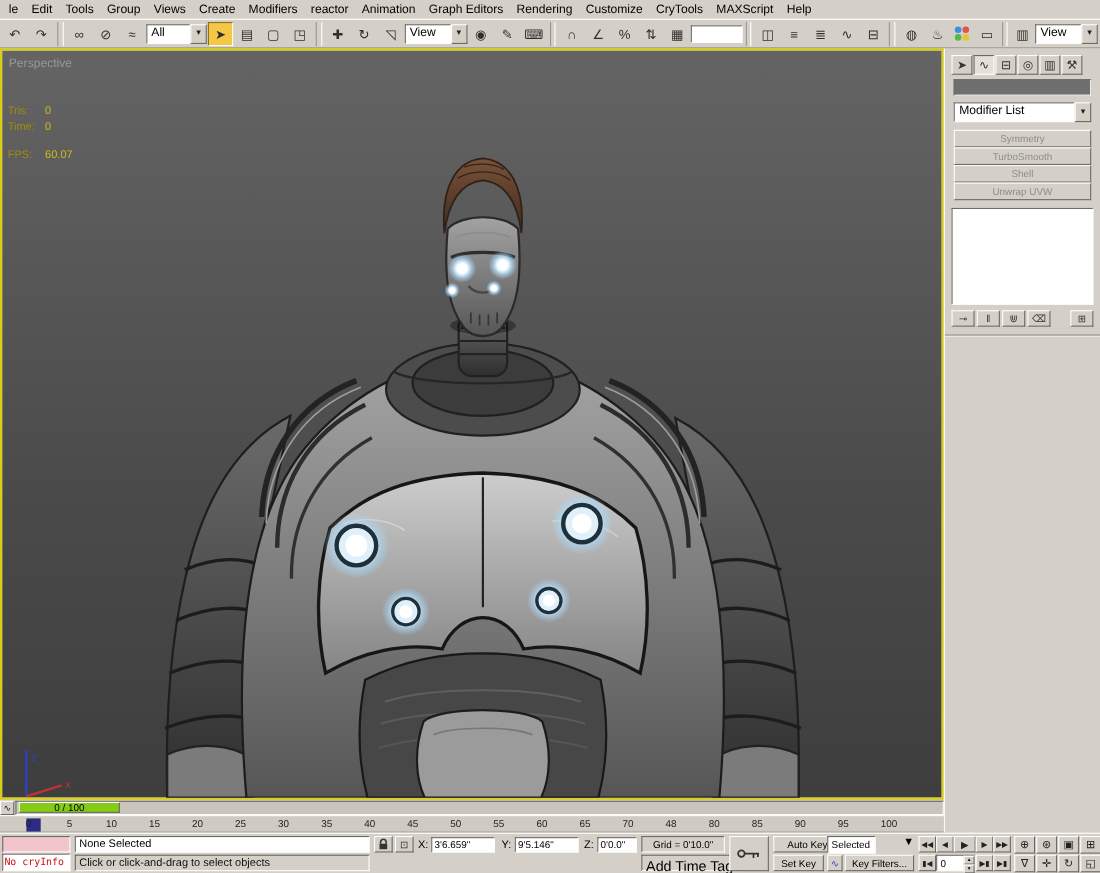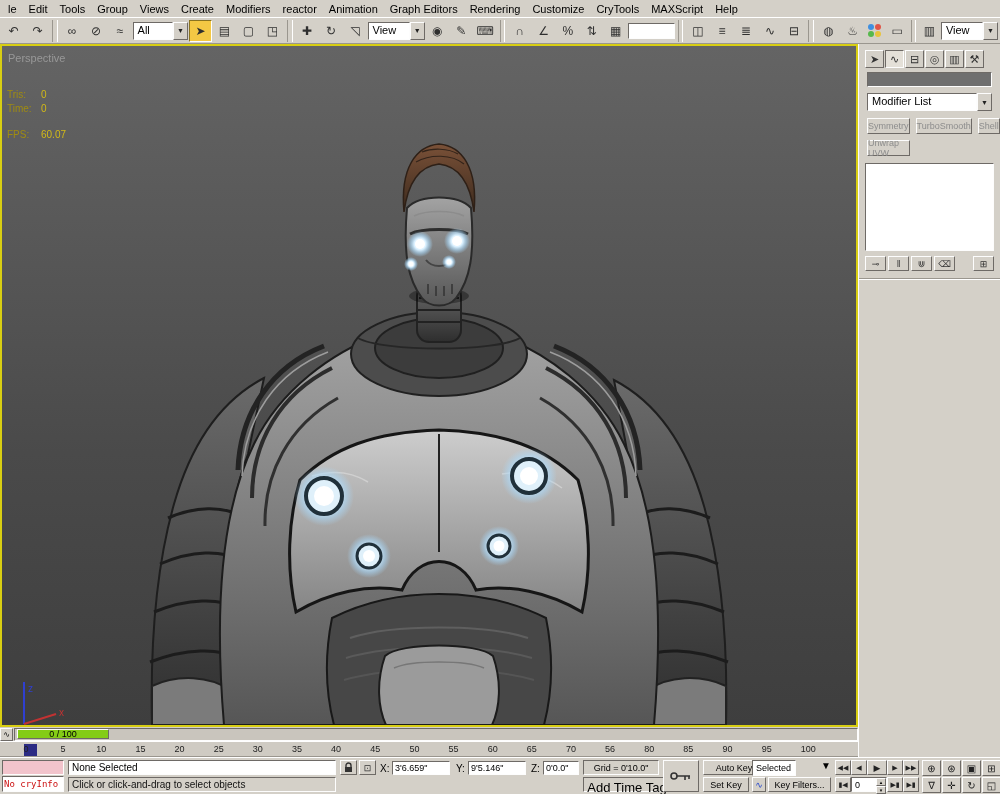--- a/index.html
+++ b/index.html
@@ -32,38 +32,38 @@
      font-size:7px; display:flex; align-items:center; justify-content:center; color:#222; }
   .dots { display:grid; grid-template-columns:7px 7px; grid-auto-rows:7px; }
   .dots i { width:6px; height:6px; border-radius:50%; }
   .d1{background:#3f8fe0;} .d2{background:#e05548;} .d3{background:#57b84c;} .d4{background:#e8c33c;}
 
   
   #viewport { position:absolute; left:0; top:44px; width:858px; height:683px;
     border:2px solid #d8ce12; background:linear-gradient(#646464,#4a4a4a 60%,#3e3e3e); }
   #vp-svg { position:absolute; left:0; top:0; width:854px; height:679px; }
   .vp-label { position:absolute; left:6px; top:6px; color:#989898; font-size:11px; }
-  .vp-stats { position:absolute; left:5px; top:42px; font-size:10px; line-height:14px; }
+  .vp-stats { position:absolute; left:5px; top:49px; font-size:10px; line-height:14px; }
   .vp-stat-row { display:flex; }
   .vp-stat-row .sl { color:#a08c10; width:34px; }
   .vp-stat-row .sv { color:#d3ba17; }
   .vp-stat-row.fps { margin-top:12px; }
 
   
   #cmdpanel { position:absolute; left:858px; top:44px; width:142px; height:713px;
     background:#d4d0c8; border-left:1px solid #fdfdfd; padding-top:4px; }
   .cmd-tabs { display:flex; gap:1px; margin:2px 4px 4px 6px; }
   .tab { width:19px; height:18px; display:flex; align-items:center; justify-content:center;
     font-size:11px; color:#333; background:#d4d0c8; border:1px solid; border-color:#fdfdfd #6e6a66 #6e6a66 #fdfdfd; }
   .tab.active { border-color:#6e6a66 #fdfdfd #fdfdfd #6e6a66; background:#e4e0d8; }
   .name-field { margin:3px 8px 0; height:15px; background:#6f6f6f;
     border:1px solid; border-color:#6e6a66 #fdfdfd #fdfdfd #6e6a66; }
   .cp-combo { margin:6px 8px 0; }
   .cp-combo .combo-text { flex:1; }
-  .mod-btns { margin:7px 8px 0; display:grid; grid-template-columns:1fr 1fr 1fr; gap:6px; }
+  .mod-btns { margin:7px 8px 0; display:grid; grid-template-columns:1fr; gap:0; }
   .modbtn { height:16px; font-size:9px; color:#8d8d8d; display:flex; align-items:center; justify-content:center;
     background:#d4d0c8; border:1px solid; border-color:#fdfdfd #6e6a66 #6e6a66 #fdfdfd; }
   .stack-box { margin:7px 6px 0; height:88px; background:#fff;
     border:1px solid; border-color:#6e6a66 #fdfdfd #fdfdfd #6e6a66; }
   .stack-tools { margin:5px 6px 0; display:flex; gap:2px; align-items:center; }
   .stbtn { width:21px; height:15px; font-size:9px; color:#333; display:flex; align-items:center; justify-content:center;
     background:#d4d0c8; border:1px solid; border-color:#fdfdfd #6e6a66 #6e6a66 #fdfdfd; }
   .stbtn:last-child { margin-left:auto; }
   .rollout-area { margin-top:7px; height:555px; border-top:1px solid #9a968e; box-shadow:0 1px 0 #fff inset; }
 
@@ -400,21 +400,21 @@
       <span class="tick">25</span>
       <span class="tick">30</span>
       <span class="tick">35</span>
       <span class="tick">40</span>
       <span class="tick">45</span>
       <span class="tick">50</span>
       <span class="tick">55</span>
       <span class="tick">60</span>
       <span class="tick">65</span>
       <span class="tick">70</span>
-      <span class="tick">56</span>
+      <span class="tick">48</span>
       <span class="tick">80</span>
       <span class="tick">85</span>
       <span class="tick">90</span>
       <span class="tick">95</span>
       <span class="tick">100</span>
     </div>
 </div>
 
 <div id="statusbar">
   <div class="abs sb-listener-top"></div>

